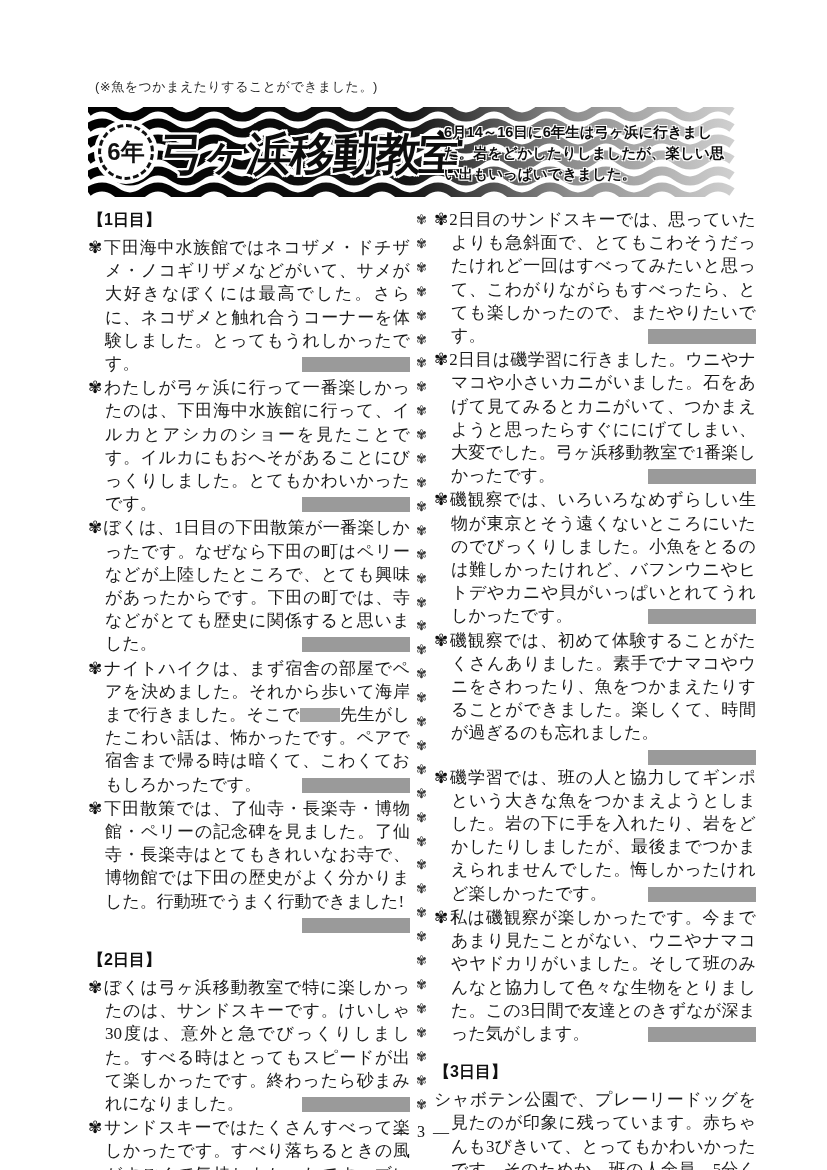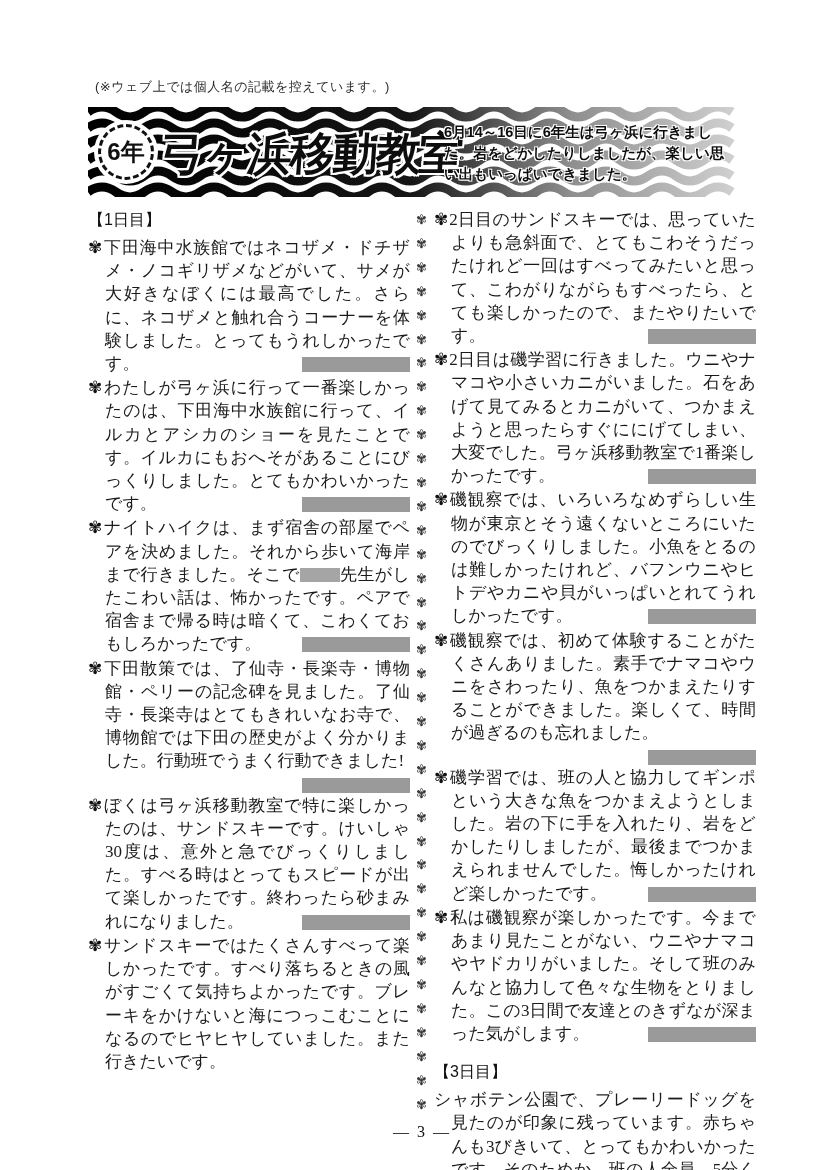--- a/index.html
+++ b/index.html
@@ -35,21 +35,21 @@
   
   .content{position:absolute;left:88px;top:208px;width:668px;display:flex;}
   .col{width:322px;flex:none;}
   .col-right{margin-left:1px;}
   .flower-divider{
     flex:none;width:23px;display:flex;flex-direction:column;justify-content:space-between;
     align-items:center;height:905px;padding-top:4px;box-sizing:border-box;
     font-size:13px;color:#3a3a3a;
   }
   .day-heading{
-    font-family:"Liberation Sans","DejaVu Sans",sans-serif;font-weight:normal;font-size:16px;
+    font-family:"Liberation Sans","DejaVu Sans",sans-serif;font-weight:bold;font-size:16px;
     margin:2px 0 5px 0;color:#111;
   }
   .day-heading.gap{margin-top:17px;}
   .entry{
     margin:0 0 1px 0;font-size:17px;line-height:23.2px;text-align:justify;
     padding-left:1em;text-indent:-1em;overflow:hidden;
   }
   .bullet{color:#111;margin-right:1px;}
   .redact-box{
     float:right;width:108px;height:15px;background:#9a9a9a;margin-top:5px;margin-left:6px;
@@ -60,21 +60,21 @@
   .page-number{
     position:absolute;left:88px;top:1123px;width:668px;text-align:center;
     font-size:16px;color:#111;letter-spacing:2px;
   }
 </style>
 </head>
 <body>
 
 <div class="page">
 
-  <div class="web-note">(※ウェブ上では個人名の記載を控えています。)</div>
+  <div class="web-note">(※魚をつかまえたりすることができました。)</div>
 
   <div class="banner">
     <svg width="650" height="90" viewBox="0 0 650 90" aria-hidden="true">
       <defs>
         <linearGradient id="fade" x1="0" y1="0" x2="1" y2="0">
           <stop offset="0" stop-color="#000000"></stop>
           <stop offset="0.5" stop-color="#151515"></stop>
           <stop offset="0.75" stop-color="#8e8e8e"></stop>
           <stop offset="1" stop-color="#cfcfcf"></stop>
         </linearGradient>
@@ -91,22 +91,24 @@
     <div class="grade-badge">6年</div>
     <div class="banner-title">弓ヶ浜移動教室</div>
     <div class="banner-intro">6月14～16日に6年生は弓ヶ浜に行きました。岩をどかしたりしましたが、楽しい思い出もいっぱいできました。</div>
   </div>
 
   <div class="content">
     <div class="col col-left" id="col-left">
         <div class="day-heading">【1日目】</div>
         <p class="entry"><span class="bullet">✾</span>下田海中水族館ではネコザメ・ドチザメ・ノコギリザメなどがいて、サメが大好きなぼくには最高でした。さらに、ネコザメと触れ合うコーナーを体験しました。とってもうれしかったです。<span class="redact-box" style="background: rgb(154, 154, 154);"></span></p>
         <p class="entry"><span class="bullet">✾</span>わたしが弓ヶ浜に行って一番楽しかったのは、下田海中水族館に行って、イルカとアシカのショーを見たことです。イルカにもおへそがあることにびっくりしました。とてもかわいかったです。<span class="redact-box" style="background: rgb(154, 154, 154);"></span></p>
+        <p class="entry"><span class="bullet">✾</span>ぼくは、1日目の下田散策が一番楽しかったです。なぜなら下田の町はペリーなどが上陸したところで、とても興味があったからです。下田の町では、寺などがとても歴史に関係すると思いました。<span class="redact-box" style="background: rgb(154, 154, 154);"></span></p>
         <p class="entry"><span class="bullet">✾</span>ナイトハイクは、まず宿舎の部屋でペアを決めました。それから歩いて海岸まで行きました。そこで<span class="redact-inline"></span>先生がしたこわい話は、怖かったです。ペアで宿舎まで帰る時は暗くて、こわくておもしろかったです。<span class="redact-box" style="background: rgb(154, 154, 154);"></span></p>
         <p class="entry"><span class="bullet">✾</span>下田散策では、了仙寺・長楽寺・博物館・ペリーの記念碑を見ました。了仙寺・長楽寺はとてもきれいなお寺で、博物館では下田の歴史がよく分かりました。行動班でうまく行動できました!<span class="redact-box" style="background: rgb(154, 154, 154);"></span></p>
+        <div class="day-heading gap">【2日目】</div>
         <p class="entry"><span class="bullet">✾</span>ぼくは弓ヶ浜移動教室で特に楽しかったのは、サンドスキーです。けいしゃ30度は、意外と急でびっくりしました。すべる時はとってもスピードが出て楽しかったです。終わったら砂まみれになりました。<span class="redact-box" style="background: rgb(154, 154, 154);"></span></p>
         <p class="entry"><span class="bullet">✾</span>サンドスキーではたくさんすべって楽しかったです。すべり落ちるときの風がすごくて気持ちよかったです。ブレーキをかけないと海につっこむことになるのでヒヤヒヤしていました。また行きたいです。</p>
       </div>
     <div class="flower-divider" id="divider">
         <span>✾</span>
         <span>✾</span>
         <span>✾</span>
         <span>✾</span>
         <span>✾</span>
         <span>✾</span>

